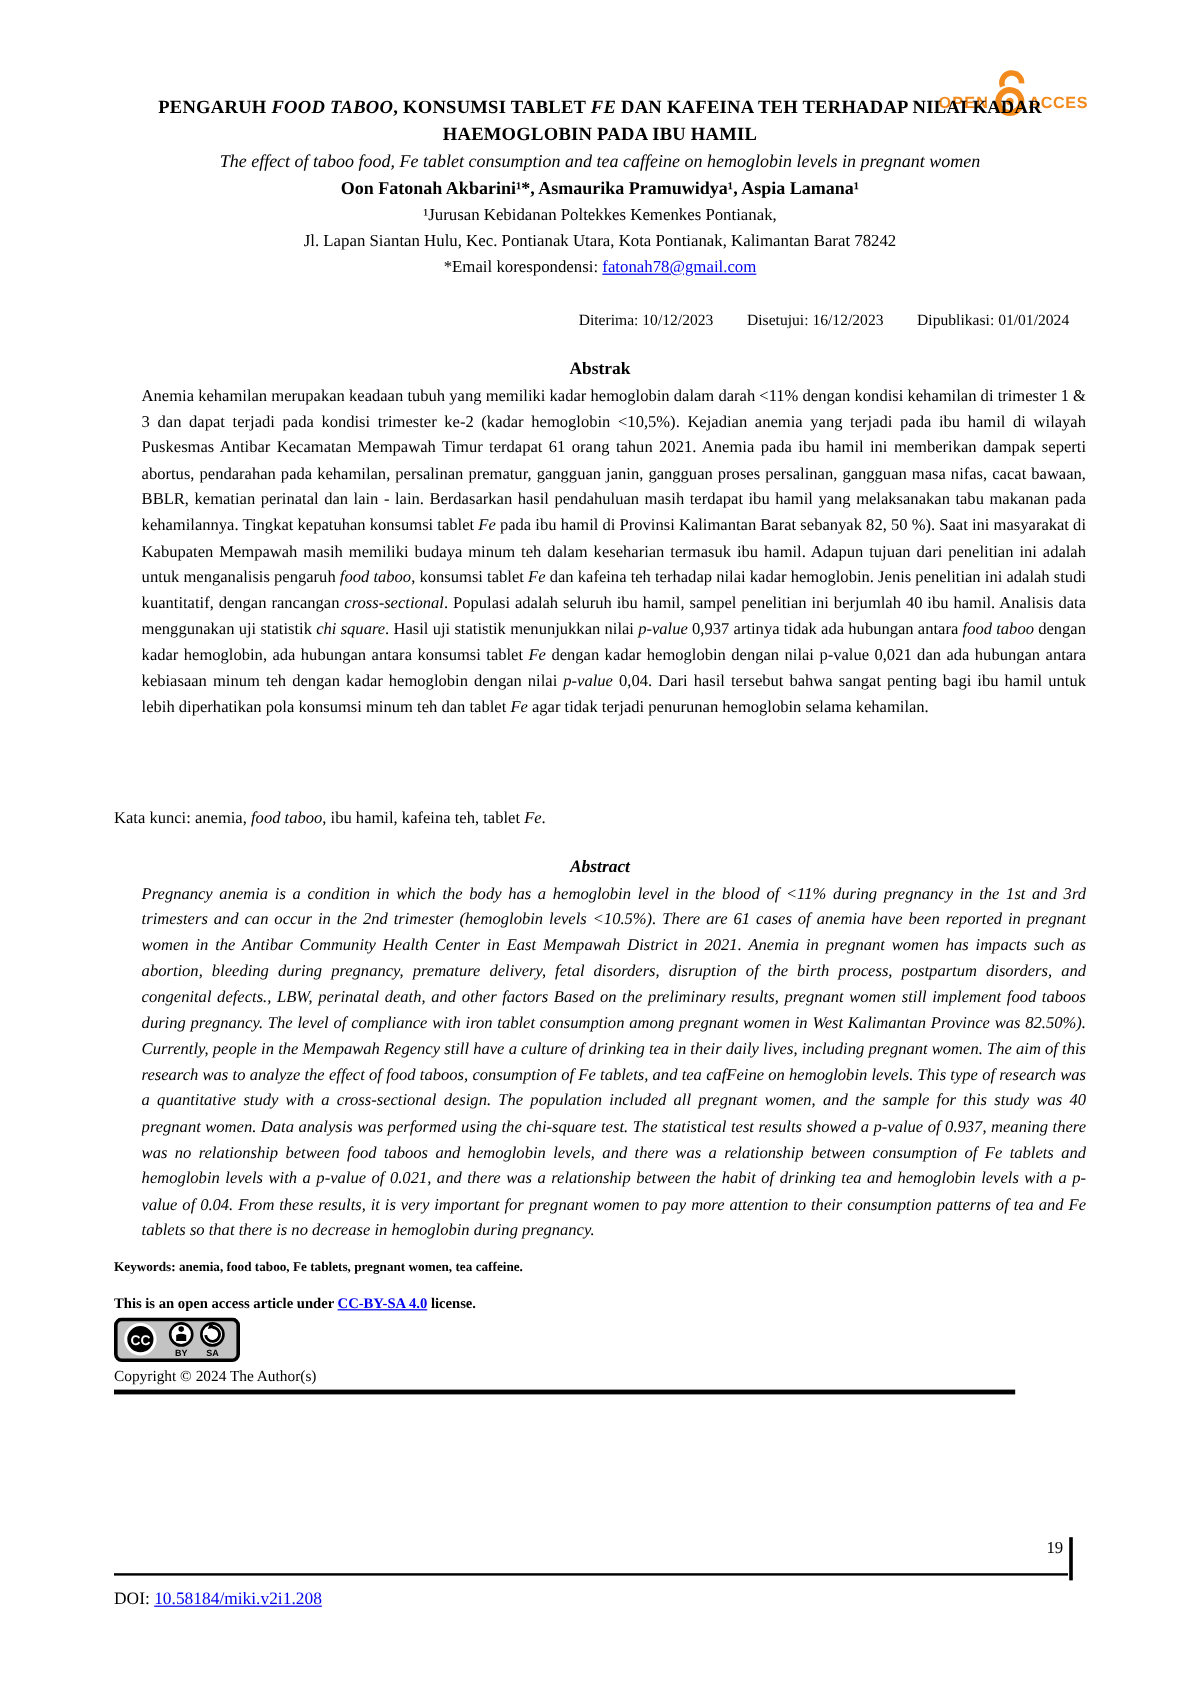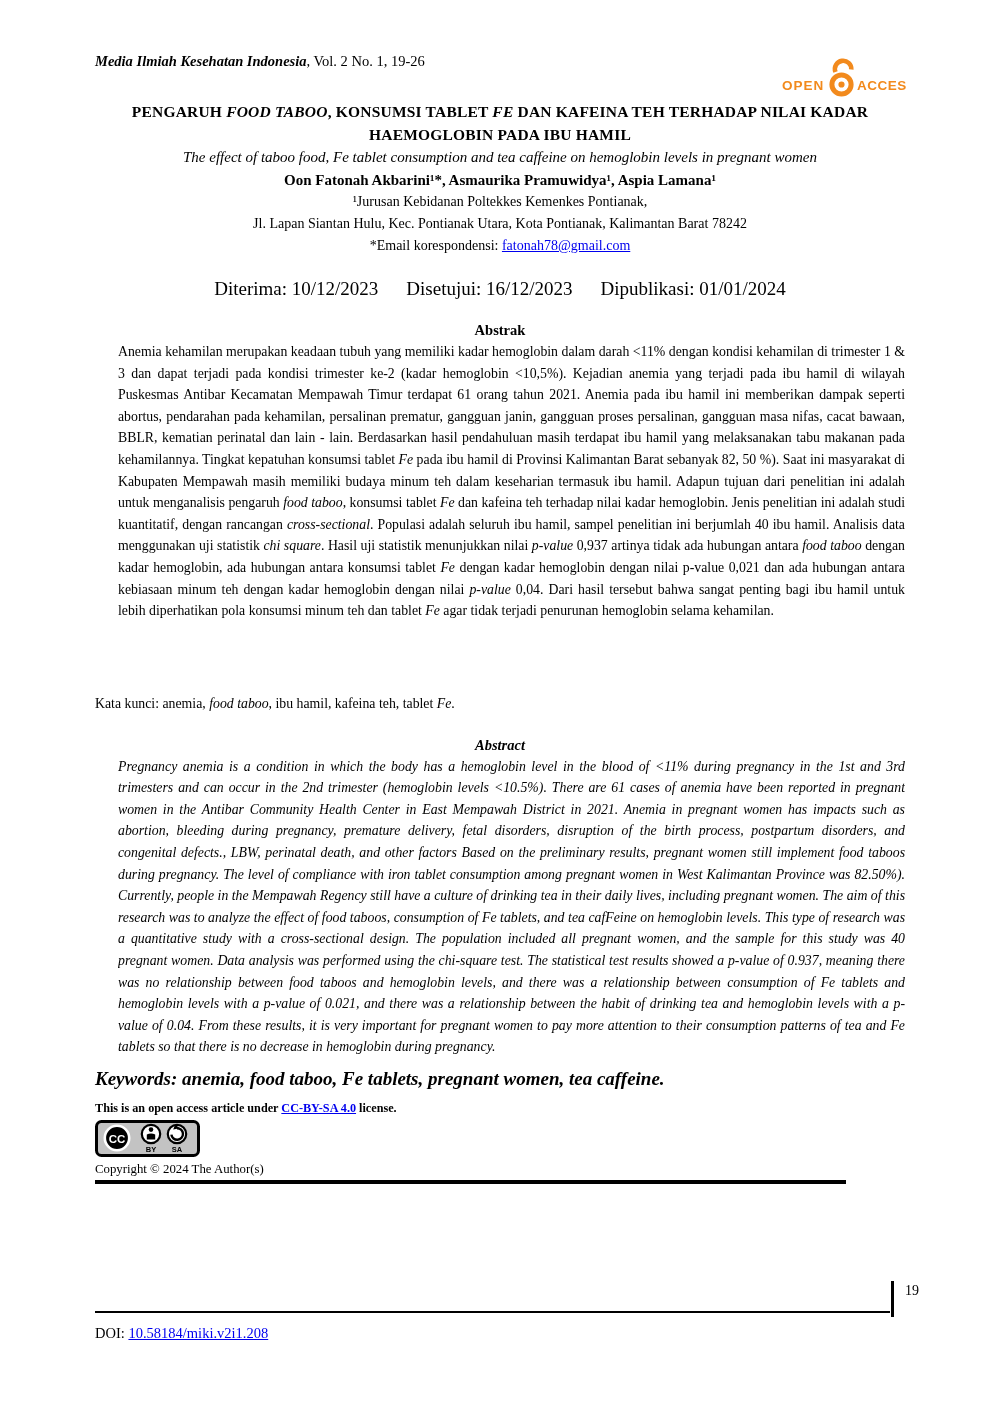--- a/index.html
+++ b/index.html
@@ -9,34 +9,34 @@
   }
   .content{position:absolute;left:95px;top:50px;width:810px;}
   a{color:#0000EE;text-decoration:underline;cursor:pointer;}
   .hdr-line{font-size:14.5px;line-height:22px;}
   .journal-name{font-style:italic;font-weight:bold;}
   .oa-logo{position:absolute;left:780px;top:52px;width:126px;height:52px;}
   .title{margin-top:28px;text-align:center;font-weight:bold;font-size:15.5px;line-height:23px;letter-spacing:.2px;}
   .subtitle{text-align:center;font-style:italic;font-size:15px;line-height:23px;}
   .authors{text-align:center;font-weight:bold;font-size:15px;line-height:22px;}
   .affil,.addr,.email-line{text-align:center;font-size:14px;line-height:22px;}
-  .dates{margin-top:21px;text-align:center;font-size:19px;line-height:22px;}
+  .dates{margin-top:21px;text-align:right;font-size:13px;line-height:22px;}
   .dates span{margin:0 14px;}
   .sec-head{margin-top:20px;text-align:center;font-weight:bold;font-size:14.5px;line-height:21px;}
   .sec-head.en{font-style:italic;}
   .abs-body{font-size:13.8px;line-height:21.6px;text-align:justify;margin-left:23px;}
   .abs-id{height:352px;overflow:hidden;}
   .abs-en{height:312px;overflow:hidden;font-style:italic;}
   .kata{font-size:13.8px;line-height:21.6px;font-weight:normal;}
-  .keywords{font-size:19px;line-height:21.6px;font-weight:bold;font-style:italic;}
+  .keywords{font-size:11px;line-height:21.6px;font-weight:bold;}
   .license-line{margin-top:11px;font-size:12.2px;line-height:17px;font-weight:bold;}
   .cc-badge{margin-top:3px;display:block;}
   .copyright{margin-top:4px;font-size:12.8px;line-height:17px;font-weight:normal;}
   .thick-rule{margin-top:2px;width:751px;height:4px;background:#000;}
-  .footer-pageno{position:absolute;left:0;top:1283px;width:886px;text-align:right;font-size:14px;padding-left:33px;}
+  .footer-pageno{position:absolute;left:0;top:1283px;width:886px;text-align:right;font-size:14px;}
   .footer-vbar{position:absolute;left:891px;top:1281px;width:3px;height:36px;background:#000;}
   .footer-rule{position:absolute;left:95px;top:1311px;width:795px;height:2px;background:#000;}
   .doi-line{position:absolute;left:95px;top:1322px;font-size:14.5px;line-height:22px;}
 </style>
 </head>
 <body>
 
 <svg class="oa-logo" viewBox="0 0 126 52">
   <g stroke="#F28A1D" fill="none">
 
@@ -45,23 +45,20 @@
     <circle cx="61.5" cy="32.5" r="9.6" stroke-width="5"></circle>
 
     <circle cx="61.5" cy="32.5" r="1.4" stroke-width="3.4" fill="#F28A1D"></circle>
   </g>
   <text x="2" y="38" font-family="Liberation Sans, sans-serif" font-size="13.5" font-weight="bold" fill="#F28A1D" letter-spacing="1">OPEN</text>
   <text x="77" y="38" font-family="Liberation Sans, sans-serif" font-size="13.5" font-weight="bold" fill="#F28A1D" letter-spacing="0.5">ACCESS</text>
 </svg>
 
 <div class="content">
 
-  <div class="hdr-line">
-    <span class="journal-name">Media Ilmiah Kesehatan Indonesia</span><span>, Vol. 2 No. 1, 19-26</span>
-  </div>
 
   <div class="title">PENGARUH <i>FOOD TABOO</i>, KONSUMSI TABLET <i>FE</i> DAN KAFEINA TEH TERHADAP NILAI KADAR HAEMOGLOBIN PADA IBU HAMIL</div>
   <div class="subtitle">The effect of taboo food, Fe tablet consumption and tea caffeine on hemoglobin levels in pregnant women</div>
 
   <div class="authors">Oon Fatonah Akbarini¹*, Asmaurika Pramuwidya¹, Aspia Lamana¹</div>
   <div class="affil">¹Jurusan Kebidanan Poltekkes Kemenkes Pontianak,</div>
   <div class="addr">Jl. Lapan Siantan Hulu, Kec. Pontianak Utara, Kota Pontianak, Kalimantan Barat 78242</div>
   <div class="email-line">
     <span>*Email korespondensi: </span><a>fatonah78@gmail.com</a>
   </div>

